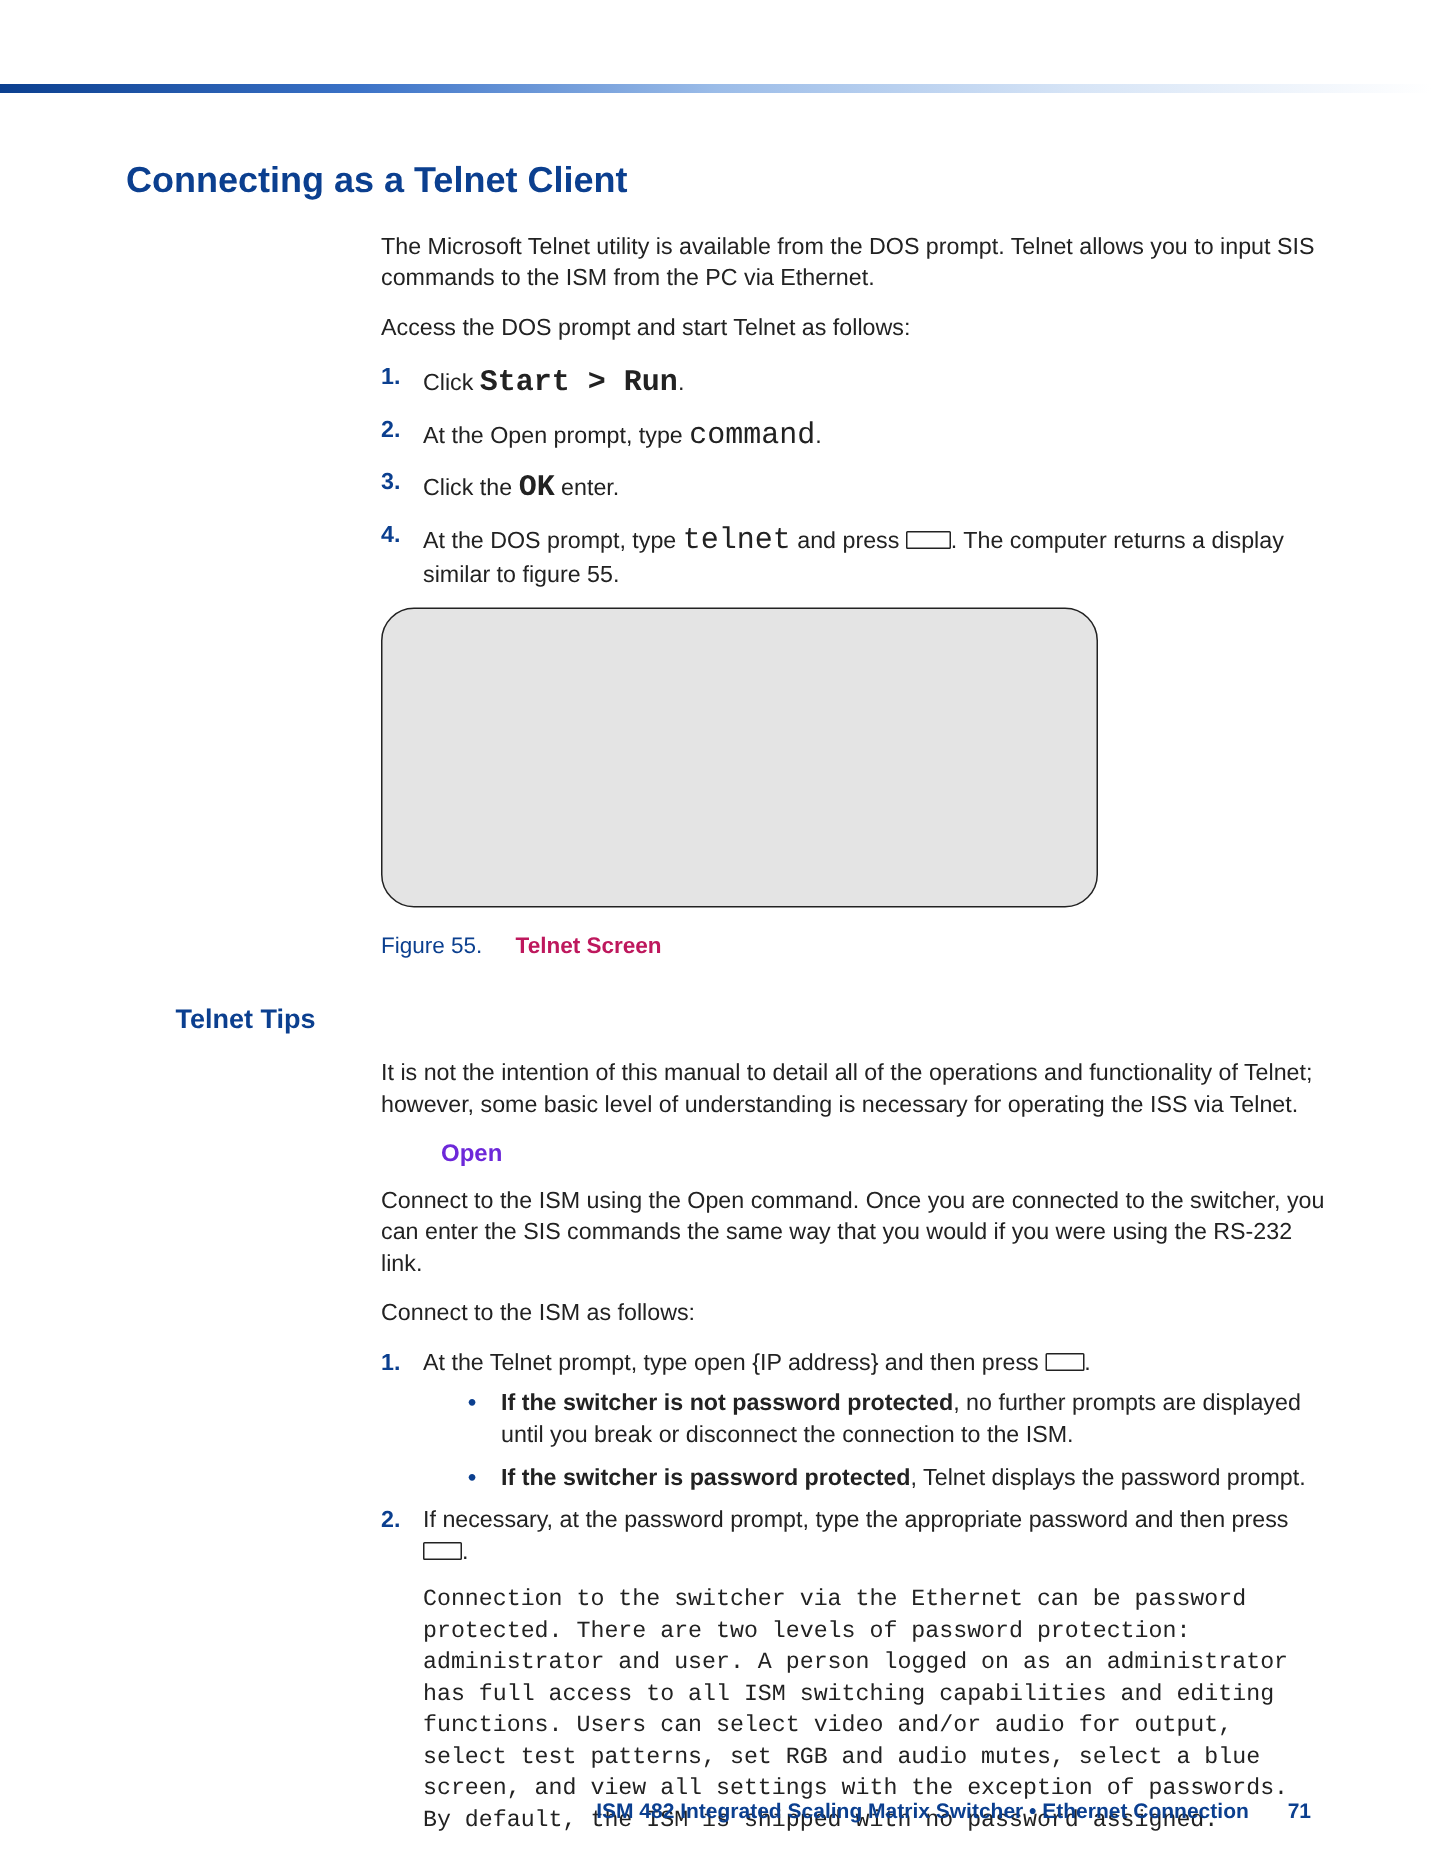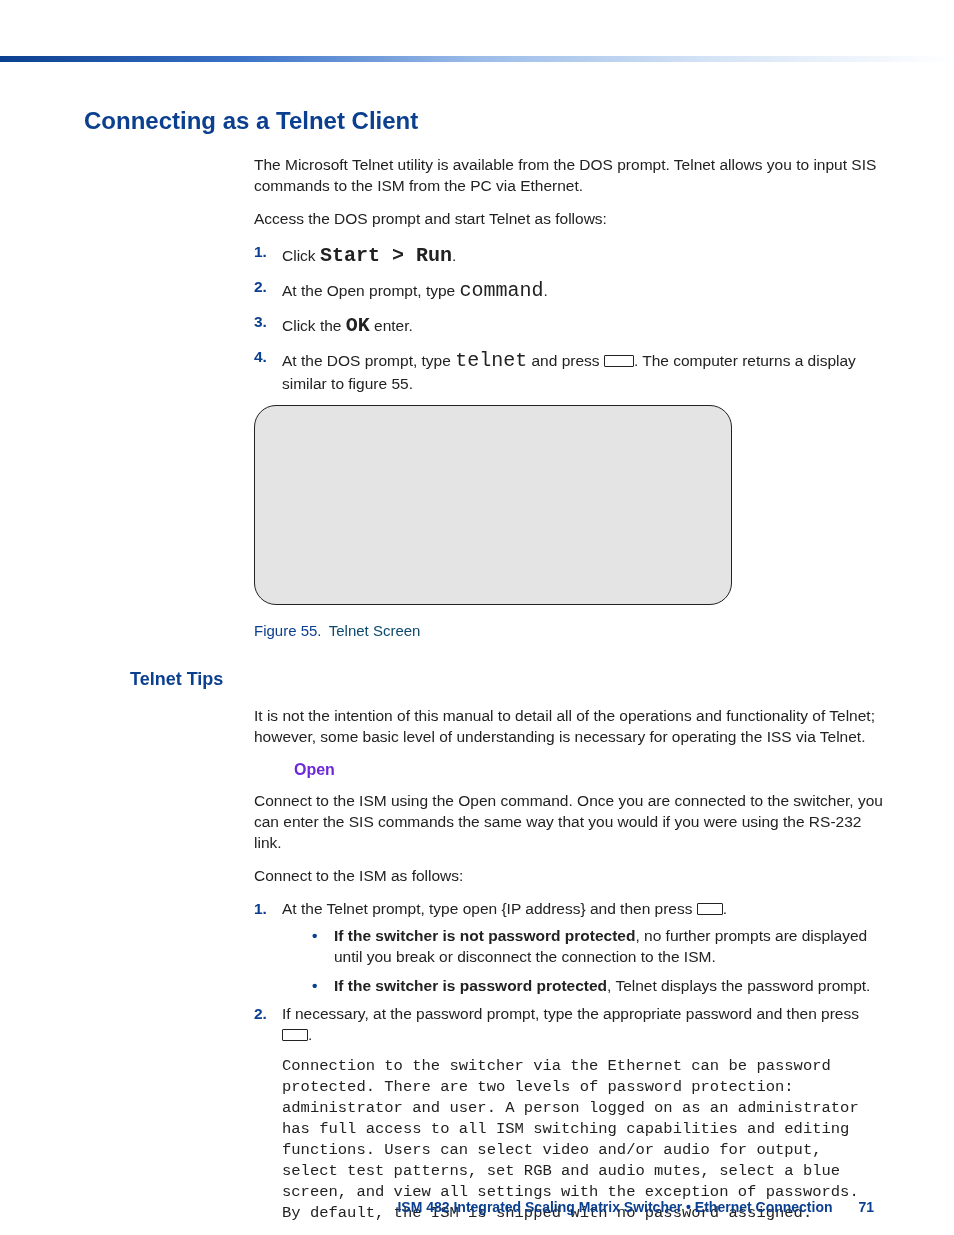--- a/index.html
+++ b/index.html
@@ -64,26 +64,26 @@
     width: 478px; height: 200px;
     background: #e4e4e4;
     border: 1.4px solid #222;
     border-radius: 22px;
   }
   .figure-caption {
     font-size: 15px;
     margin-bottom: 26px;
   }
   .figure-caption .lbl { color: #0b3f8f; font-weight: normal; }
-  .figure-caption .txt { font-weight: normal; color: #0c4a6e; margin-left: 3px; }
+  .figure-caption .txt { font-weight: bold; color: #be185d; margin-left: 18px; }
   h2.sub {
     color: #0b3f8f;
     font-weight: bold;
     font-size: 18px;
-    margin-left: 46px;
+    margin-left: 33px;
     margin-bottom: 14px;
   }
   h3.subsub {
     color: #6d28d9;
     font-weight: bold;
     font-size: 16px;
     margin-bottom: 10px;
     margin-left: 40px;
   }
   ul.bullets {

